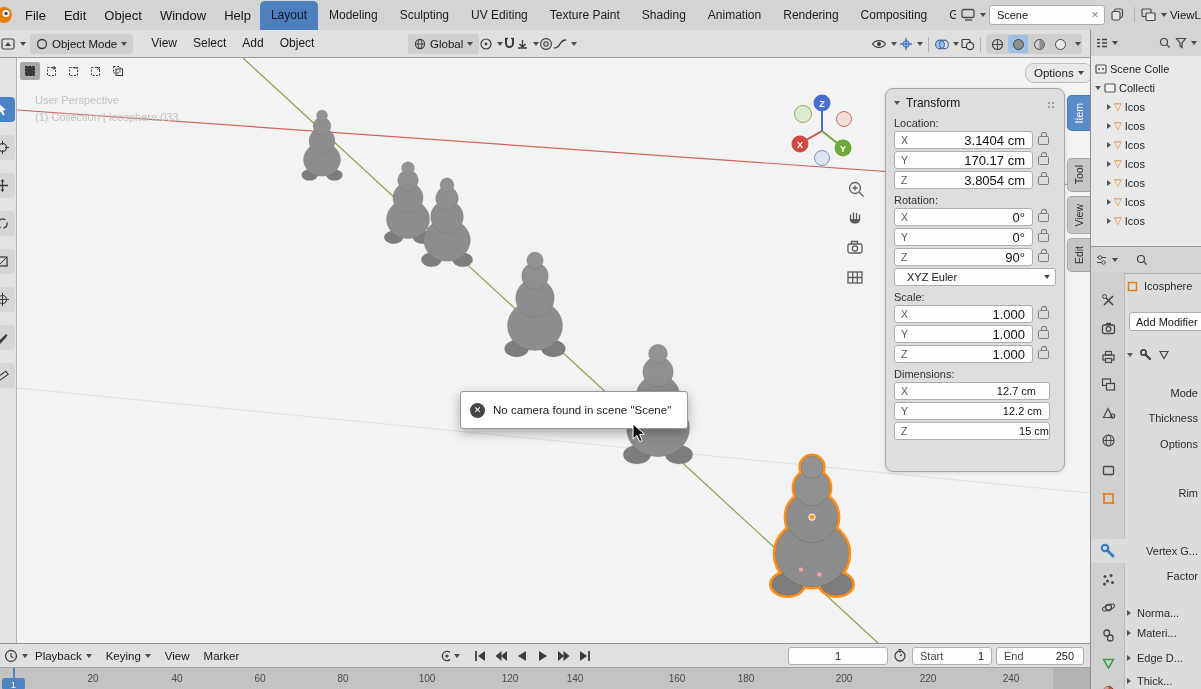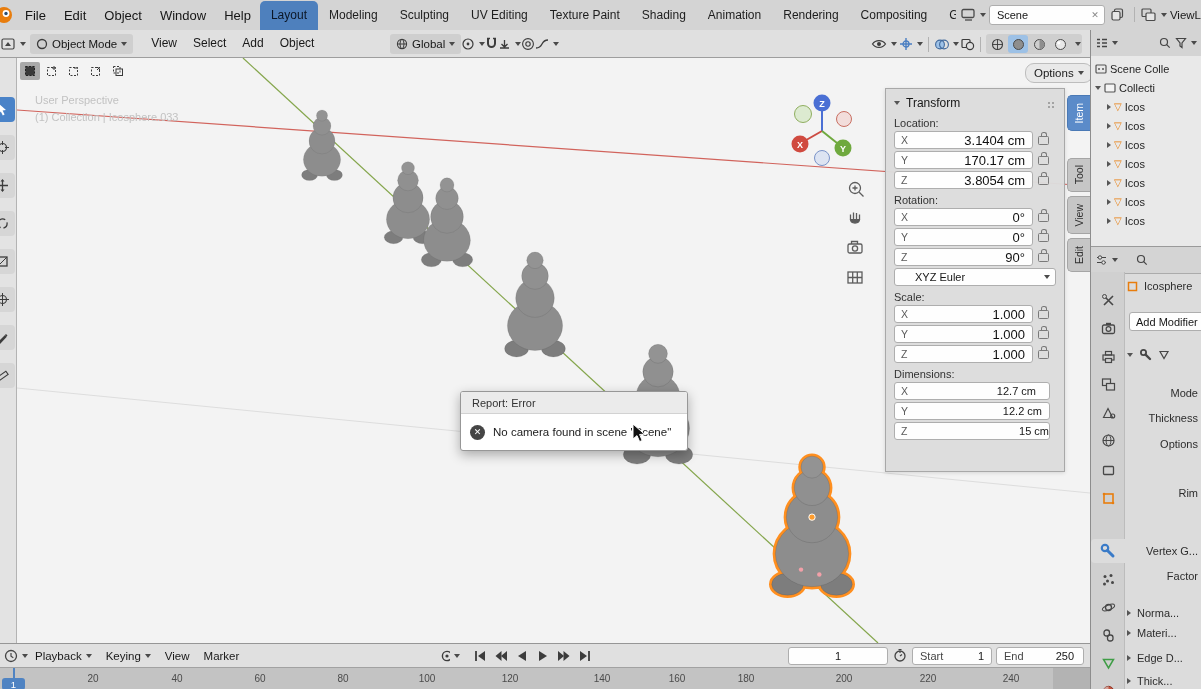--- a/index.html
+++ b/index.html
@@ -24,21 +24,21 @@
   
   #toolcol{left:0;top:58px;width:17px;height:585px;background:#e3e3e3;border-right:1px solid #b3b3b3;box-sizing:border-box;overflow:hidden}
   .tool{position:absolute;left:-10px;width:25px;height:25px;border-radius:4px;background:#d6d6d6;display:flex;align-items:center;justify-content:center}
   .tool.active{background:#4a83c8}
   
   #canvas{left:17px;top:58px;width:1073px;height:585px;overflow:hidden}
   .ovtext{position:absolute;color:#c2c2c2;font-size:11px;z-index:2;white-space:nowrap}
   .selbtn{width:20px;height:18px;display:flex;align-items:center;justify-content:center;border-radius:2px}
   .selbtn.active{background:#a9a9a9}
   
-  #npanel{left:885px;top:88px;width:180px;height:384px;background:rgba(220,220,220,.97);border:1px solid #a8a8a8;border-radius:0;box-sizing:border-box;padding:5px 8px;z-index:4;box-shadow:0 1px 4px rgba(0,0,0,.12)}
+  #npanel{left:885px;top:88px;width:180px;height:384px;background:rgba(220,220,220,.97);border:1px solid #a8a8a8;border-radius:8px;box-sizing:border-box;padding:5px 8px;z-index:4;box-shadow:0 1px 4px rgba(0,0,0,.12)}
   .nsec{font-size:11px;color:#333;margin:5px 0 2px}
   .nrow{height:18px;margin:2px 0;display:flex;align-items:center}
   .nfield{width:139px;height:18px}
   .nfield .ax{margin-left:6px;color:#5a5a5a;font-size:10.5px}
   .nfield .val{margin-left:auto;margin-right:7px;font-size:13px;color:#101010}
   .lock{position:relative;width:9px;height:7px;border:1.2px solid #7a7a7a;border-radius:1.5px;margin-left:5px;flex:none}
   .lock:before{content:"";position:absolute;left:2px;top:-5px;width:4px;height:4px;border:1.2px solid #7a7a7a;border-bottom:none;border-radius:2.5px 2.5px 0 0}
   .dots4{width:2px;height:2px;background:#8f8f8f;border-radius:50%;box-shadow:4px 0 0 #8f8f8f,0 4px 0 #8f8f8f,4px 4px 0 #8f8f8f;margin-left:auto;margin-right:6px}
   
   .vtab{position:absolute;left:1067px;width:23px;background:#c6c6c6;border:1px solid #a5a5a5;border-right:none;border-radius:5px 0 0 5px;display:flex;align-items:center;justify-content:center;font-size:10.5px;color:#2f2f2f;box-sizing:border-box;z-index:4}
@@ -137,21 +137,21 @@
         <circle cx="6" cy="6" r="4.5" fill="none" stroke="#3c3c3c" stroke-width="1.3"></circle>
       </svg>
     <span>Object Mode</span>
       <span class="cr"></span>
   </span>
   <span class="hmenu" style="margin-left:10px">View</span>
   <span class="hmenu">Select</span>
   <span class="hmenu">Add</span>
   <span class="hmenu">Object</span>
 
-  <div class="abs flex" style="left:390px;top:4px;">
+  <div class="abs flex" style="left:408px;top:4px;">
     <span class="ddl">
       <svg width="12" height="12" style="margin-right:4px">
           <circle cx="6" cy="6" r="4.6" fill="none" stroke="#3c3c3c" stroke-width="1.1"></circle>
           <ellipse cx="6" cy="6" rx="2" ry="4.6" fill="none" stroke="#3c3c3c" stroke-width="1"></ellipse>
           <path d="M1.5 6h9" stroke="#3c3c3c" stroke-width="1"></path>
         </svg>
       <span>Global</span>
         <span class="cr"></span>
     </span>
     <span class="tbtn">
@@ -481,21 +481,21 @@
       <span class="lock"></span>
     </div>
   <div class="nrow">
       <span class="field nfield">
         <span class="ax">Z</span>
         <span class="val">90°</span>
       </span>
       <span class="lock"></span>
     </div>
   <div class="nrow">
-      <span class="field" style="width:190px;height:18px;padding-left:20px">
+      <span class="field" style="width:190px;height:18px;padding-left:12px">
         <span>XYZ Euler</span>
         <span class="cr" style="margin-left:auto;margin-right:5px"></span>
       </span>
     </div>
 
   <div class="nsec">Scale:</div>
   <div class="nrow">
       <span class="field nfield">
         <span class="ax">X</span>
         <span class="val">1.000</span>
@@ -545,23 +545,20 @@
     <span>Tool</span>
   </div>
 <div class="vtab" style="top:196px;height:38px">
     <span>View</span>
   </div>
 <div class="vtab" style="top:238px;height:34px">
     <span>Edit</span>
   </div>
 
 <div class="abs" id="popup">
-  <div class="ph">
-      <span>Report: Error</span>
-    </div>
   <div class="pb">
     <span class="errdot">✕</span>
     <span>No camera found in scene "Scene"</span>
   </div>
 </div>
 <svg class="abs" style="left:632px;top:423px;z-index:7" width="16" height="22">
   <path d="M1 1l0 15 4-3.4 2.6 6 2.6-1.1-2.6-6 4.8-.4z" fill="#111" stroke="#fff" stroke-width="1"></path>
 </svg>
 
 <div class="abs" id="rightcol">
@@ -880,21 +877,21 @@
   </span>
 </div>
 
 <div class="abs" id="ruler">
   <span class="rnum" style="left:81px">20</span>
   <span class="rnum" style="left:165px">40</span>
   <span class="rnum" style="left:248px">60</span>
   <span class="rnum" style="left:331px">80</span>
   <span class="rnum" style="left:415px">100</span>
   <span class="rnum" style="left:498px">120</span>
-  <span class="rnum" style="left:590px">140</span>
+  <span class="rnum" style="left:563px">140</span>
   <span class="rnum" style="left:665px">160</span>
   <span class="rnum" style="left:734px">180</span>
   <span class="rnum" style="left:832px">200</span>
   <span class="rnum" style="left:916px">220</span>
   <span class="rnum" style="left:999px">240</span>
   <div class="abs" style="left:1053px;top:0;width:37px;height:22px;background:rgba(0,0,0,0.08)"></div>
   <div class="abs" style="left:13px;top:0;width:2px;height:22px;background:#4f83c2"></div>
   <div class="abs" style="left:2px;top:10px;width:23px;height:12px;background:#4f83c2;border-radius:3px;color:#fff;font-size:9.5px;display:flex;align-items:center;justify-content:center">
       <span>1</span>
     </div>

